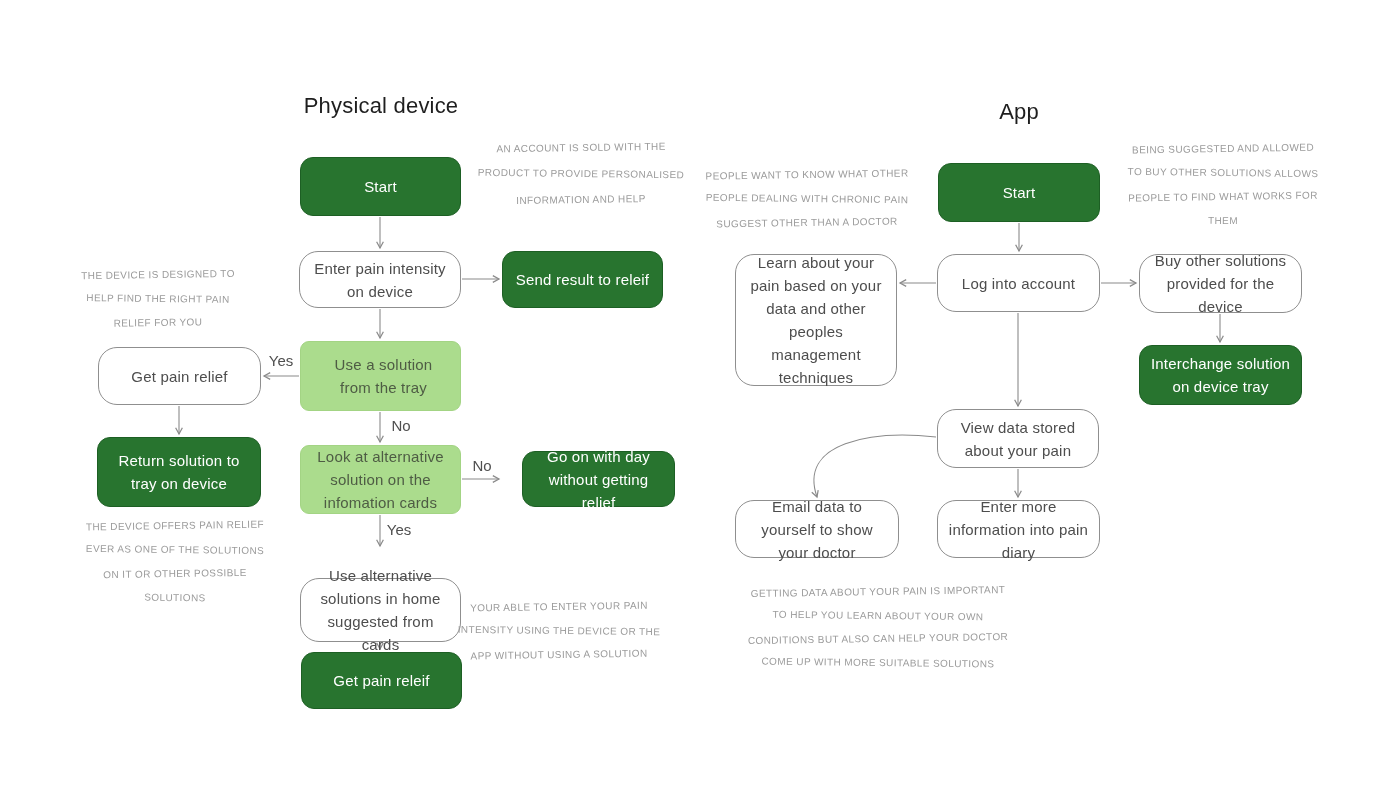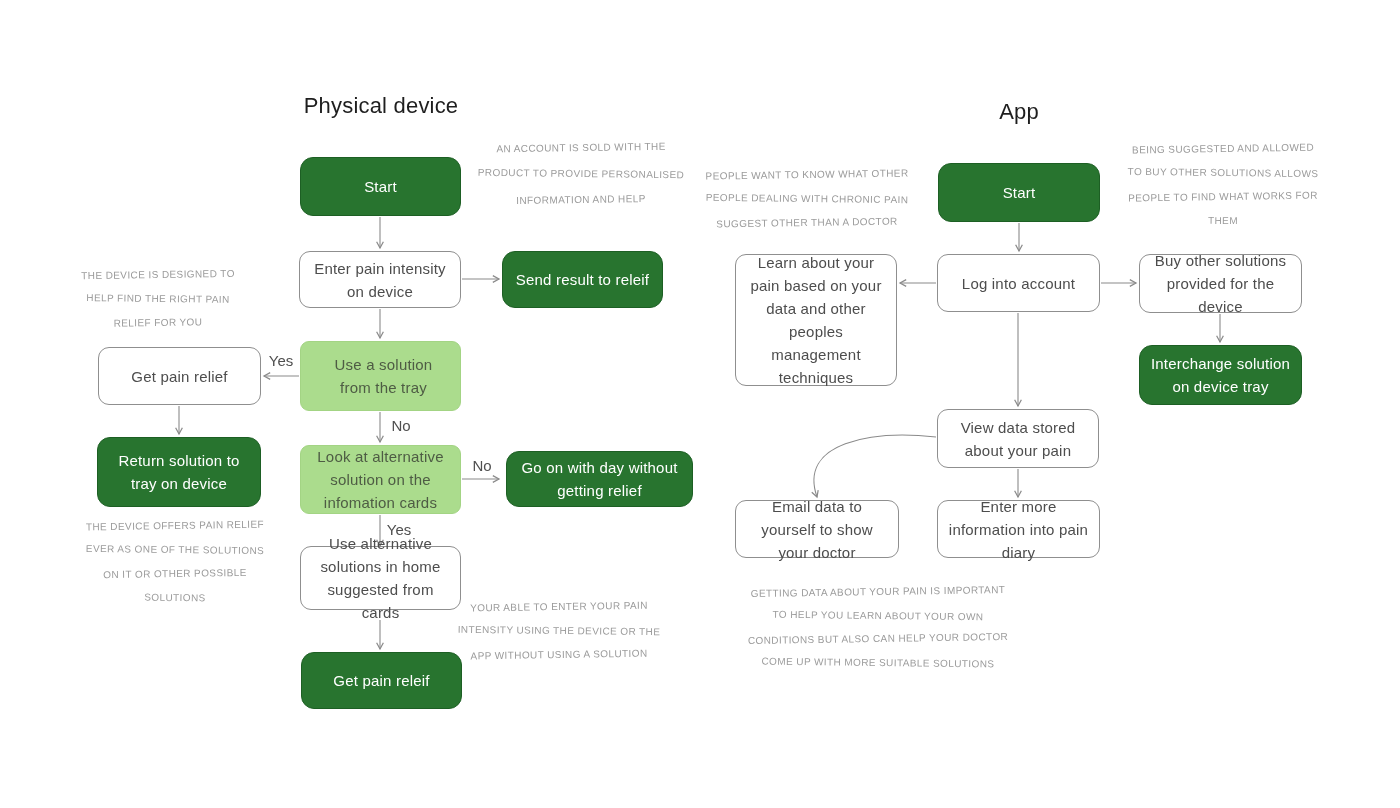--- a/index.html
+++ b/index.html
@@ -17,21 +17,21 @@
     text-align:center;box-sizing:border-box;padding:4px 10px;
     font-size:15px;line-height:23px;letter-spacing:0.2px;
   }
   .node-green{
     background:#28742f;border:1px solid #1d5f24;border-radius:13px;color:#ffffff;
   }
   .node-light{
     background:#abdc8d;border:1px solid #a3d484;border-radius:9px;color:#4e5c44;
   }
   .node-white{
-    background:#ffffff;border:1px solid #8f8f8f;border-radius:11px;color:#4d4d4d;
+    background:#ffffff;border:1px solid #8f8f8f;border-radius:19px;color:#4d4d4d;
   }
   .edge-label{
     position:absolute;transform:translateX(-50%);
     font-size:15px;color:#4f4f4f;white-space:nowrap;
   }
   .ann{
     position:absolute;transform:translateX(-50%);text-align:center;
     font-size:10px;line-height:24px;letter-spacing:0.4px;color:#9b9b9b;font-weight:500;
   }
   .ann span{display:block;white-space:nowrap;}
@@ -72,22 +72,22 @@
   <div class="section-title" style="left:381px;top:93px;">Physical device</div>
   <div class="section-title" style="left:1019px;top:99px;">App</div>
 
   <div class="node node-green" style="left:300px;top:157px;width:161px;height:59px;">Start</div>
   <div class="node node-white" style="left:299px;top:251px;width:162px;height:57px;">Enter pain intensity on device</div>
   <div class="node node-green" style="left:502px;top:251px;width:161px;height:57px;">Send result to releif</div>
   <div class="node node-light" style="left:300px;top:341px;width:161px;height:70px;padding-left:16px;">Use a solution from the tray</div>
   <div class="node node-white" style="left:98px;top:347px;width:163px;height:58px;">Get pain relief</div>
   <div class="node node-green" style="left:97px;top:437px;width:164px;height:70px;">Return solution to tray on device</div>
   <div class="node node-light" style="left:300px;top:445px;width:161px;height:69px;">Look at alternative solution on the infomation cards</div>
-  <div class="node node-green" style="left:506px;top:451px;width:187px;height:56px;">Go on with day without getting relief</div>
-  <div class="node node-white" style="left:300px;top:546px;width:161px;height:64px;">Use alternative solutions in home suggested from cards</div>
+  <div class="node node-green" style="left:522px;top:451px;width:153px;height:56px;">Go on with day without getting relief</div>
+  <div class="node node-white" style="left:300px;top:578px;width:161px;height:64px;">Use alternative solutions in home suggested from cards</div>
   <div class="node node-green" style="left:301px;top:652px;width:161px;height:57px;">Get pain releif</div>
 
   <div class="edge-label" style="left:281px;top:352px;">Yes</div>
   <div class="edge-label" style="left:401px;top:417px;">No</div>
   <div class="edge-label" style="left:482px;top:457px;">No</div>
   <div class="edge-label" style="left:399px;top:521px;">Yes</div>
 
   <div class="node node-green" style="left:938px;top:163px;width:162px;height:59px;">Start</div>
   <div class="node node-white" style="left:937px;top:254px;width:163px;height:58px;">Log into account</div>
   <div class="node node-white" style="left:735px;top:254px;width:162px;height:132px;">Learn about your pain based on your data and other peoples management techniques</div>

